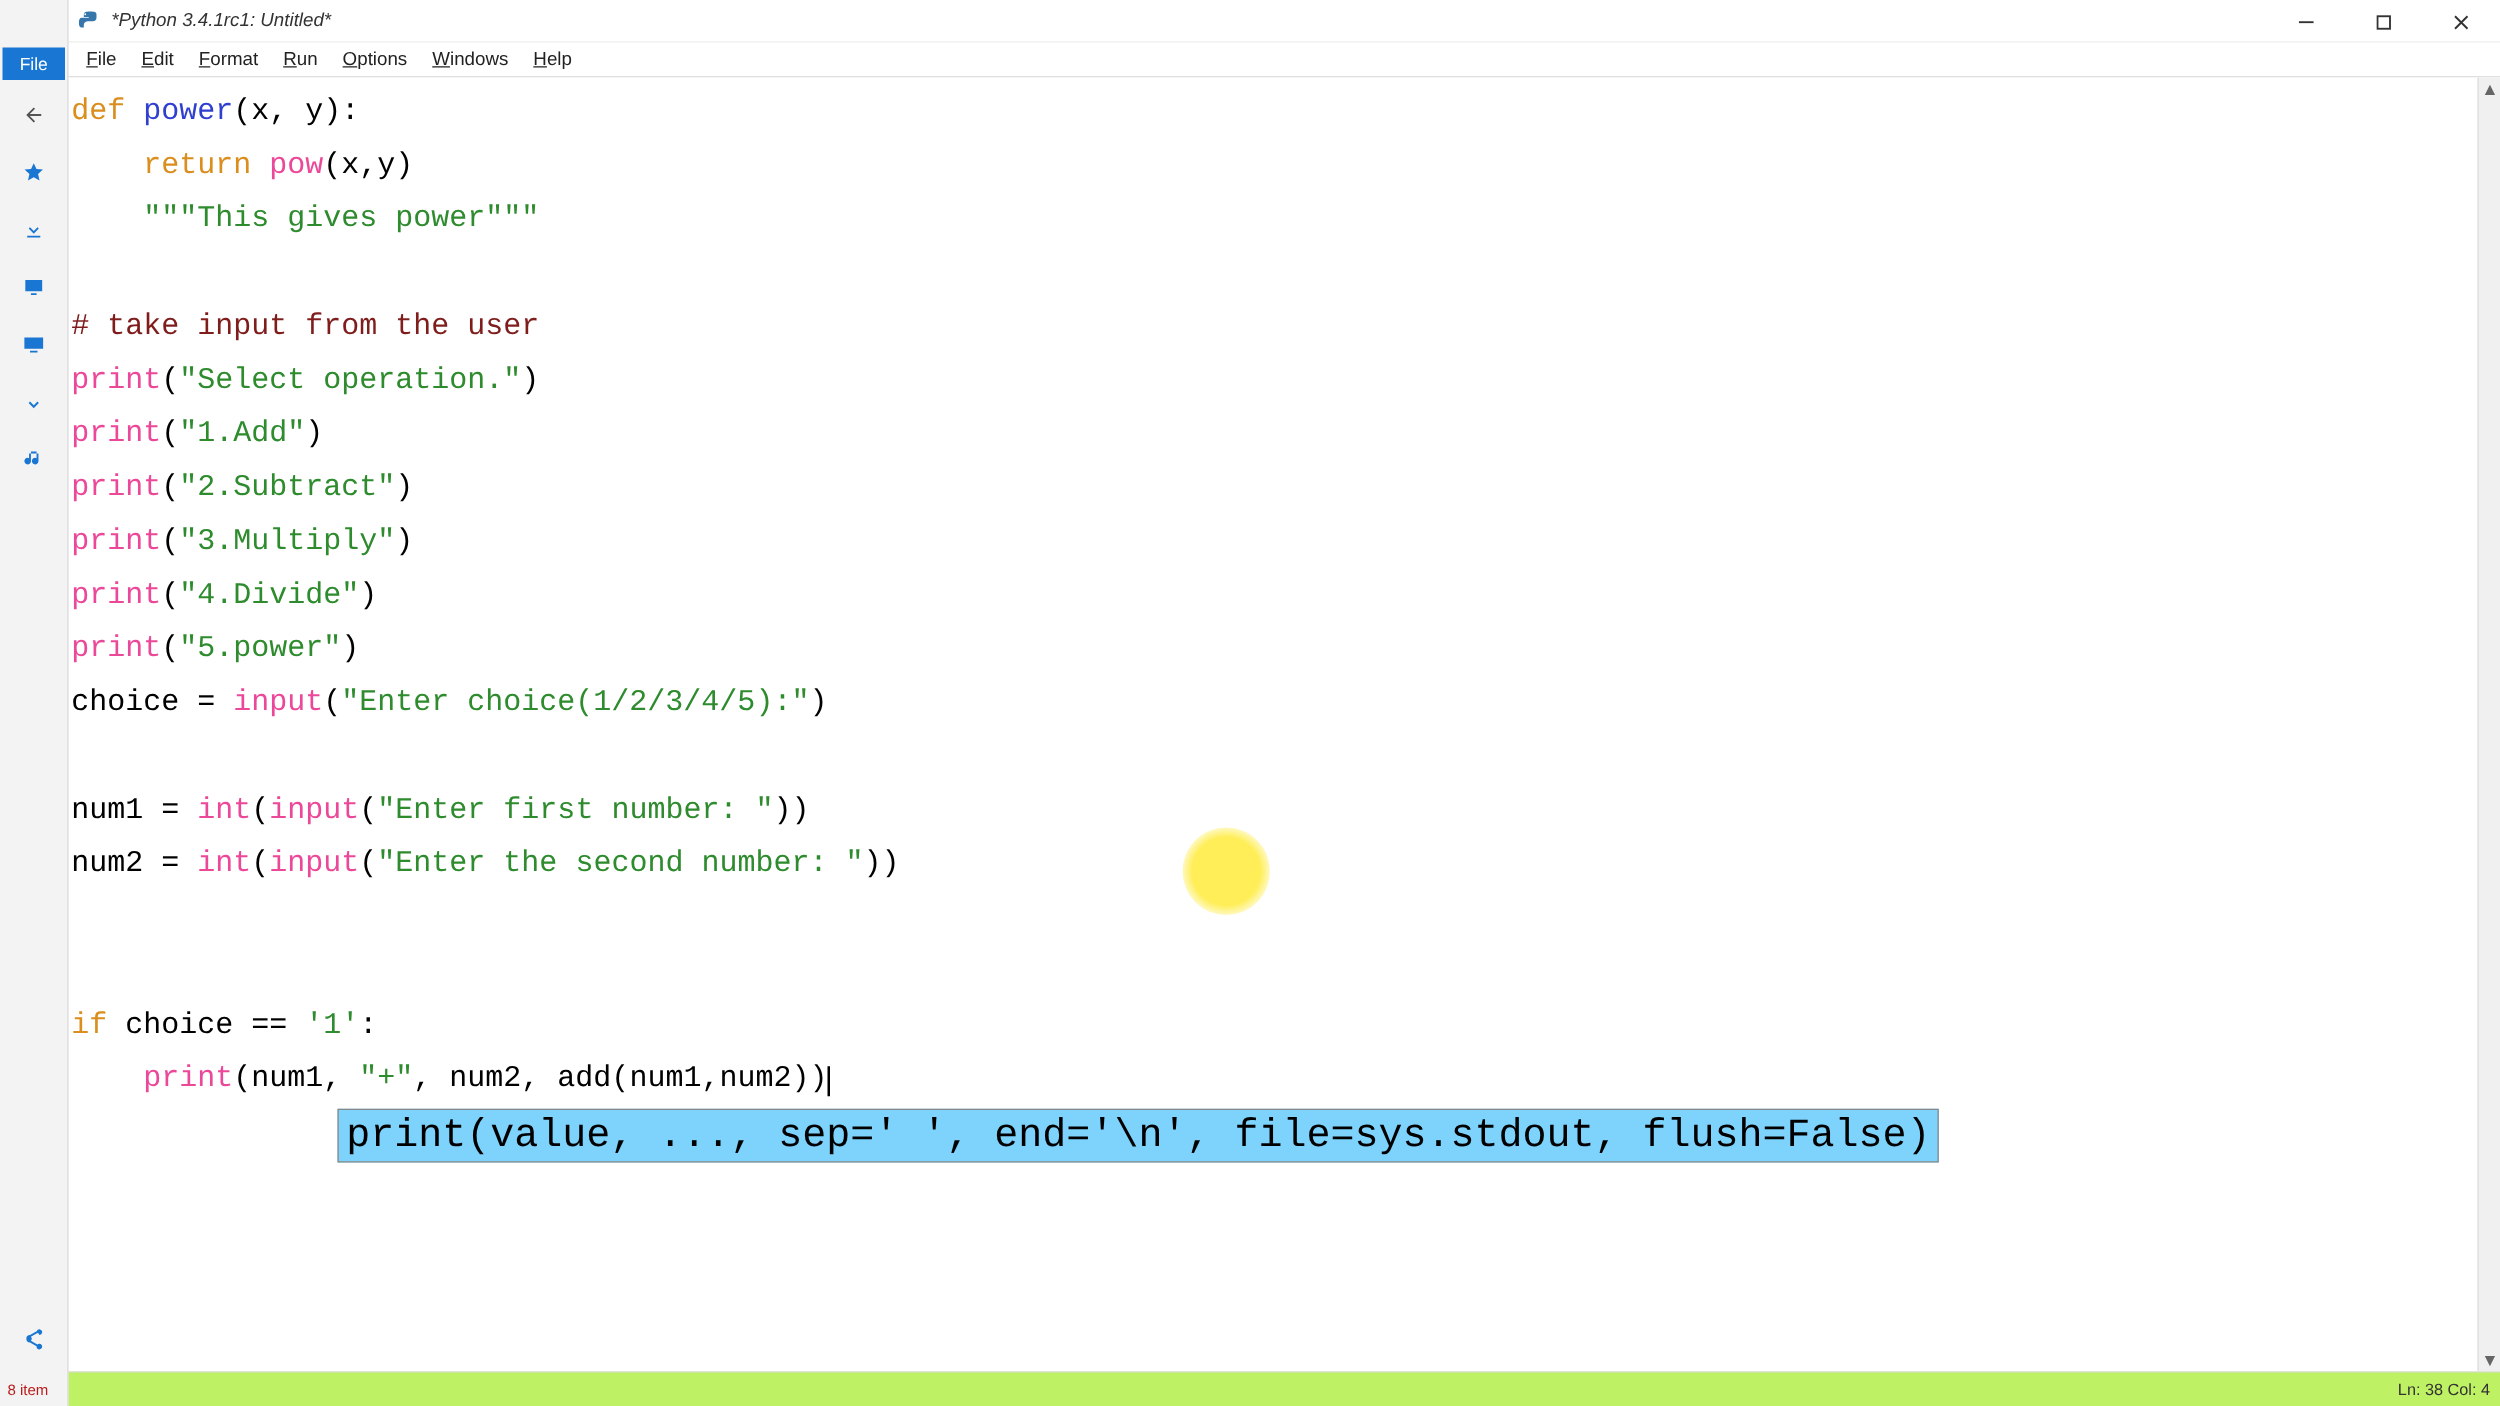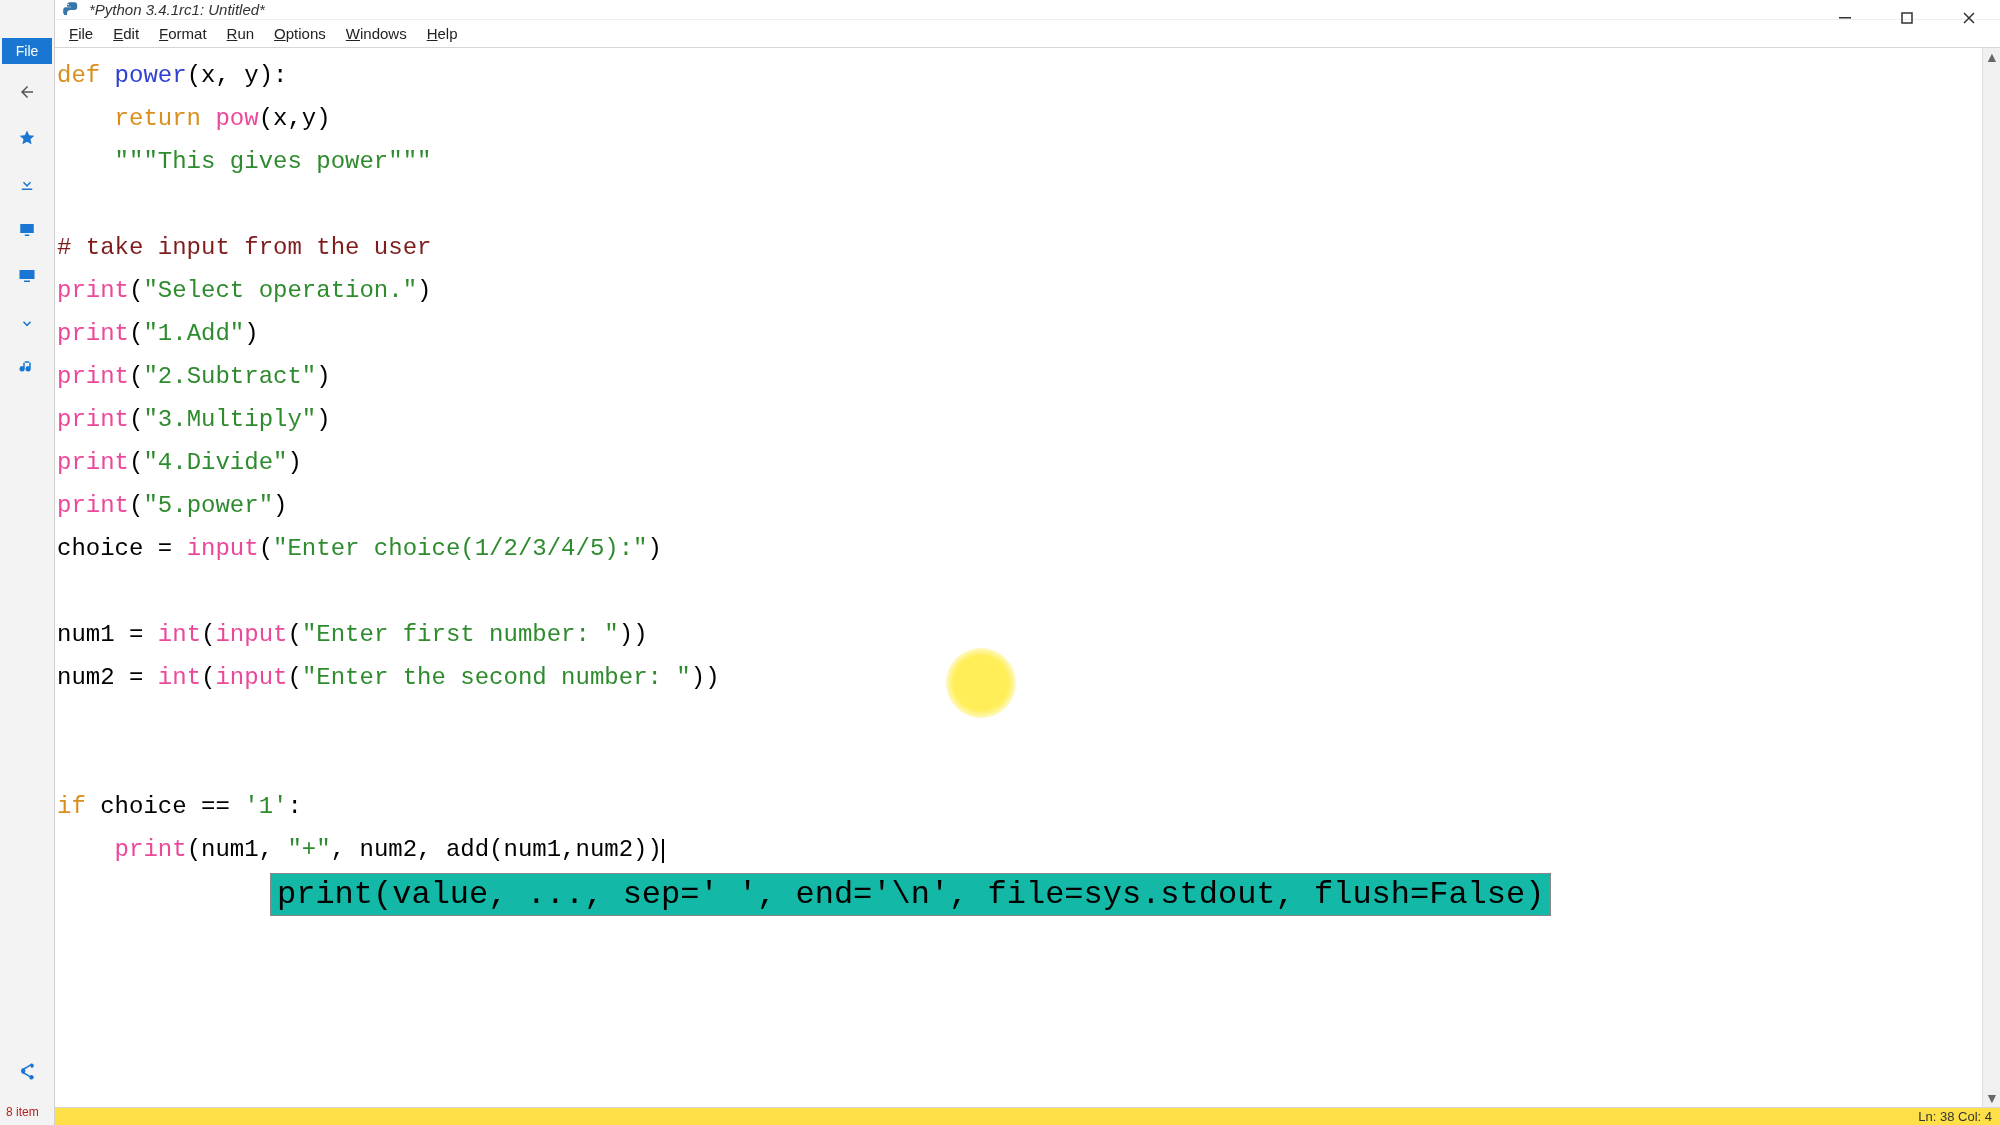--- a/index.html
+++ b/index.html
@@ -66,21 +66,21 @@
     flex: 1;
     display: flex;
     flex-direction: column;
     height: 100%;
     background: #fff;
     position: relative;
   }
 
   
   .title-bar {
-    height: 20px;
+    height: 34px;
     background: #fff;
     border-bottom: 1px solid #eee;
     display: flex;
     align-items: center;
     padding: 0 6px;
     position: relative;
   }
   .title-bar .py-icon {
     width: 20px; height: 20px;
     margin-right: 8px;
@@ -155,21 +155,21 @@
     height: 70px;
     border-radius: 50%;
     background: radial-gradient(circle, #ffee58 0%, #ffee58 55%, rgba(255,238,88,0) 80%);
     pointer-events: none;
   }
 
   
   .calltip {
     position: absolute;
     border: 1px solid #888;
-    background: #14b8a6;
+    background: #7dd3fc;
     font-family: "Courier New", monospace;
     font-size: 32px;
     padding: 2px 6px;
     color: #000;
     white-space: pre;
   }
 
   
   .vscroll {
     position: absolute;
@@ -181,22 +181,22 @@
   .vscroll .arrow {
     width: 18px; height: 18px;
     display: flex; align-items:center; justify-content:center;
     color: #666;
     cursor: pointer;
   }
   .vscroll .arrow.down { position:absolute; bottom:0; }
 
   
   .status-bar {
-    height: 18px;
-    background: #fde047;
+    height: 28px;
+    background: #bef264;
     border-top: 1px solid #d6d6d6;
     display: flex;
     align-items: center;
     justify-content: flex-end;
     padding: 0 8px;
     font-size: 13px;
     color: #333;
   }
 </style>
 </head>

